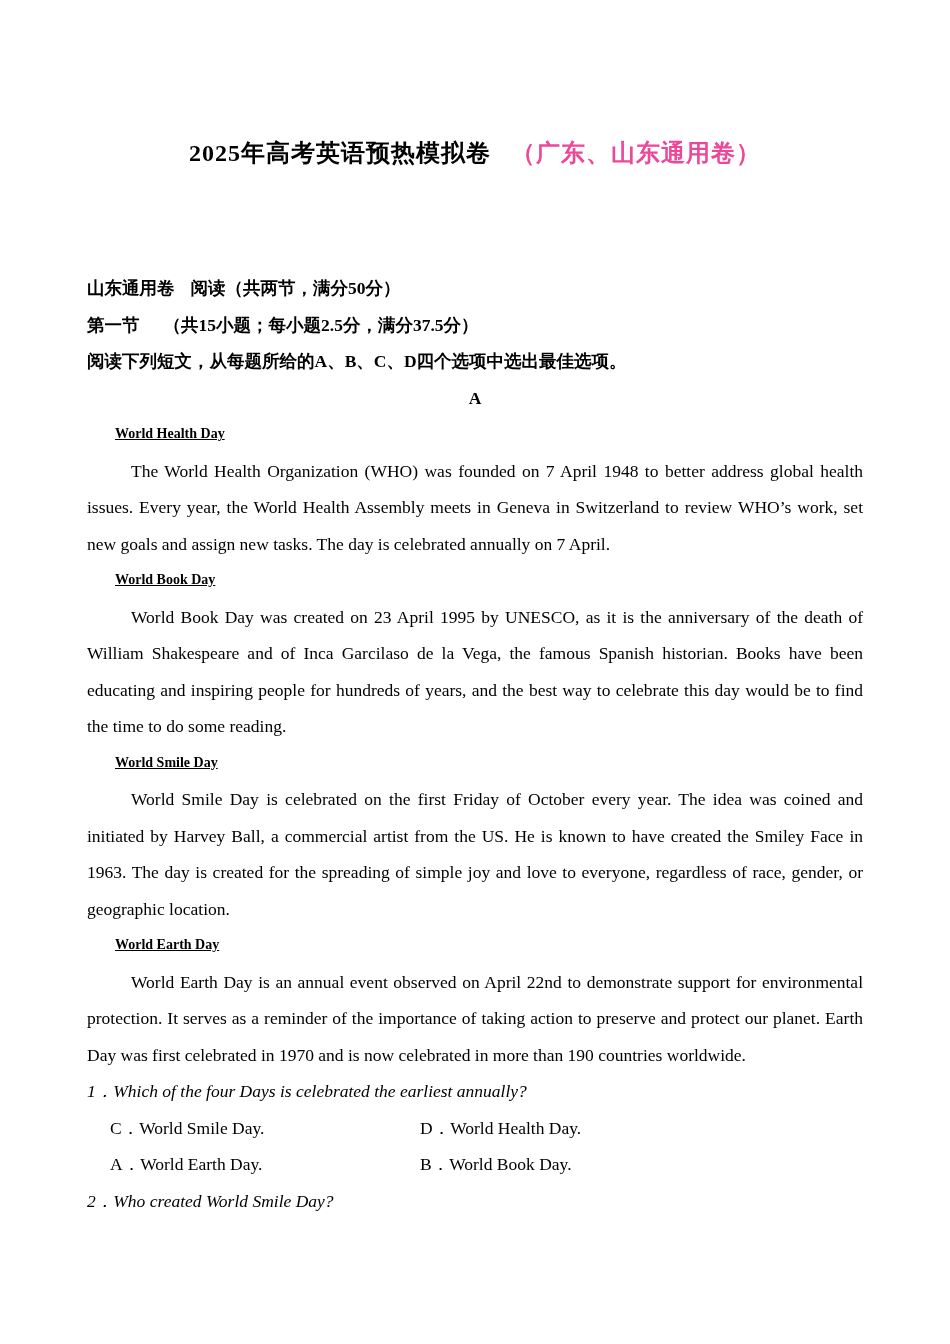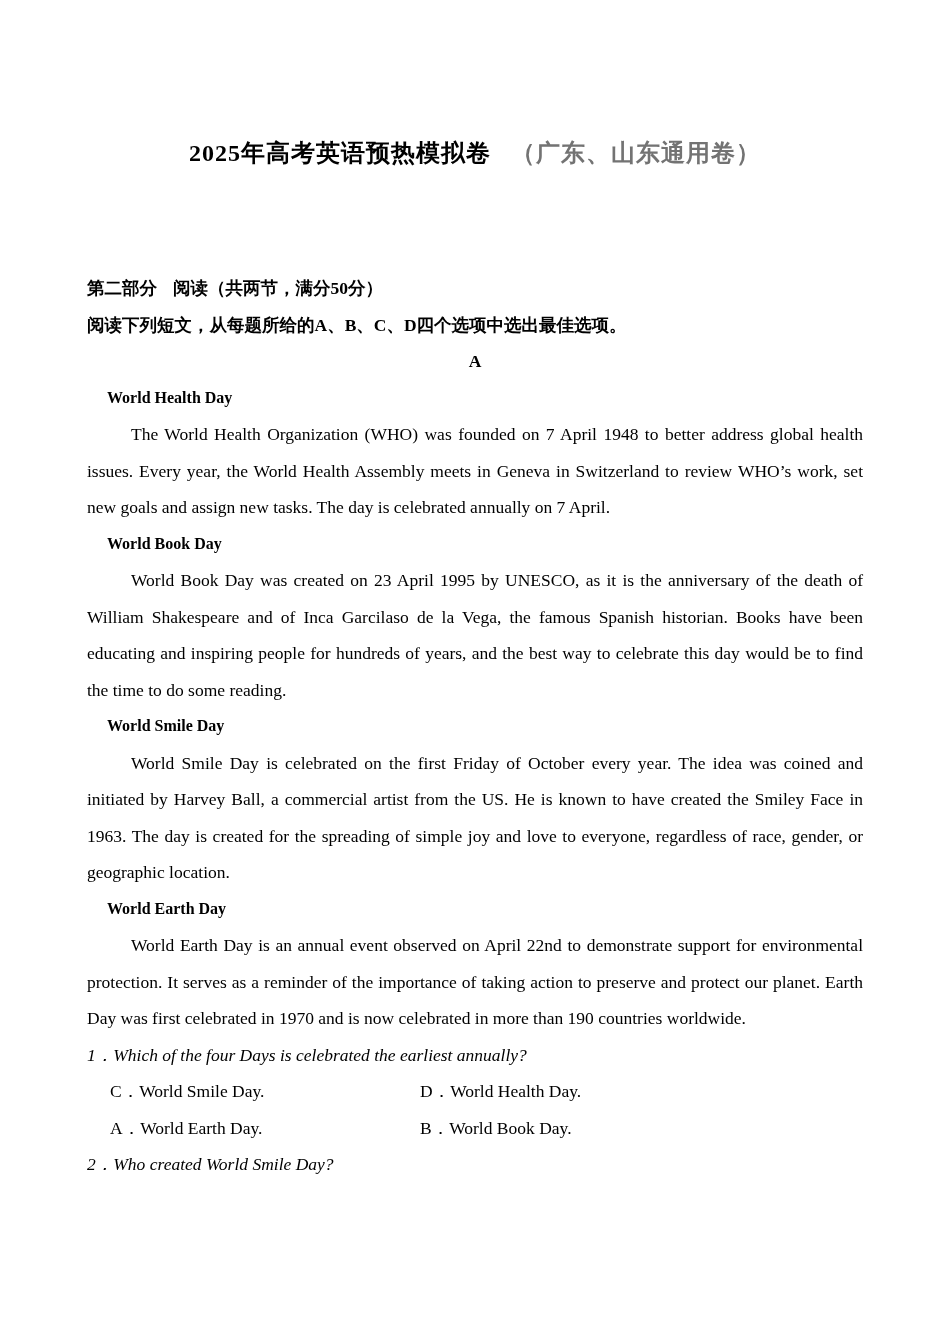--- a/index.html
+++ b/index.html
@@ -17,42 +17,43 @@
   }
   .title {
     text-align: center;
     font-size: 24px;
     font-weight: bold;
     line-height: 34px;
     letter-spacing: 1px;
     white-space: nowrap;
   }
   .title-suffix {
-    color: #737373;
+    color: #ec4899;
     margin-left: 20px;
   }
   .content {
     margin-top: 100px;
     font-size: 17.5px;
     line-height: 36.5px;
   }
   .cn-header {
     font-weight: bold;
     text-align: left;
   }
   .hdr-text-1 { margin-left: 16px; }
   .hdr-text-2 { margin-left: 24px; }
   .section-letter {
     text-align: center;
     font-weight: bold;
   }
   .p-head {
     font-weight: bold;
-    font-size: 16px;
-    margin-left: 20px;
+    font-size: 14px;
+    margin-left: 28px;
+    text-decoration: underline;
   }
   .p-text {
     text-align: justify;
     text-indent: 44px;
   }
   .q-prompt {
     text-align: left;
     font-style: italic;
   }
   .opt-row {
@@ -72,23 +73,26 @@
 
 <div class="page">
 
   <h1 class="title">
     <span>2025年高考英语预热模拟卷</span><span class="title-suffix">（广东、山东通用卷）</span>
   </h1>
 
   <div class="content">
 
     <p class="cn-header">
-      <span>第二部分</span><span class="hdr-text-1">阅读（共两节，满分50分）</span>
+      <span>山东通用卷</span><span class="hdr-text-1">阅读（共两节，满分50分）</span>
     </p>
 
+    <p class="cn-header">
+      <span>第一节</span><span class="hdr-text-2">（共15小题；每小题2.5分，满分37.5分）</span>
+    </p>
 
     <p class="cn-header">阅读下列短文，从每题所给的A、B、C、D四个选项中选出最佳选项。</p>
 
     <p class="section-letter">A</p>
 
     <h3 class="p-head">World Health Day</h3>
     <p class="p-text">The World Health Organization (WHO) was founded on 7 April 1948 to better address global health issues. Every year, the World Health Assembly meets in Geneva in Switzerland to review WHO’s work, set new goals and assign new tasks. The day is celebrated annually on 7 April.</p>
 
     <h3 class="p-head">World Book Day</h3>
     <p class="p-text">World Book Day was created on 23 April 1995 by UNESCO, as it is the anniversary of the death of William Shakespeare and of Inca Garcilaso de la Vega, the famous Spanish historian. Books have been educating and inspiring people for hundreds of years, and the best way to celebrate this day would be to find the time to do some reading.</p>

